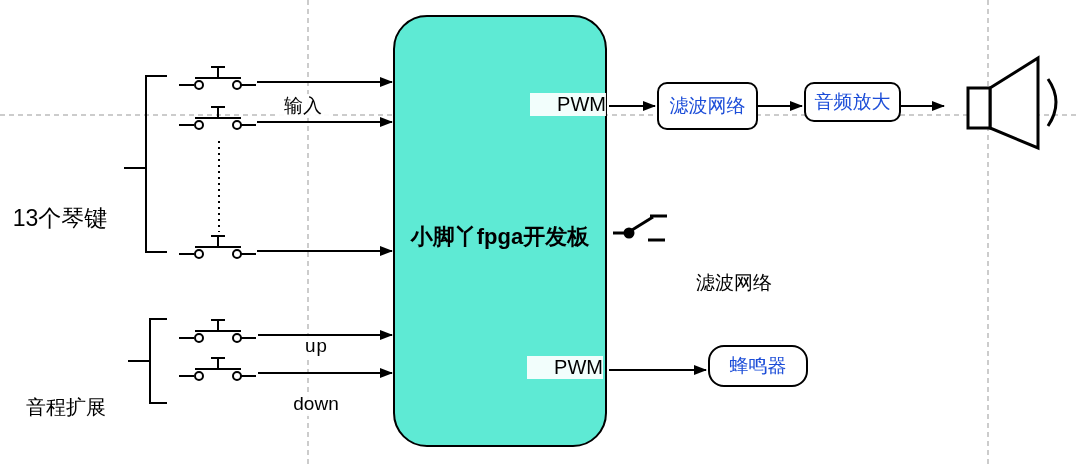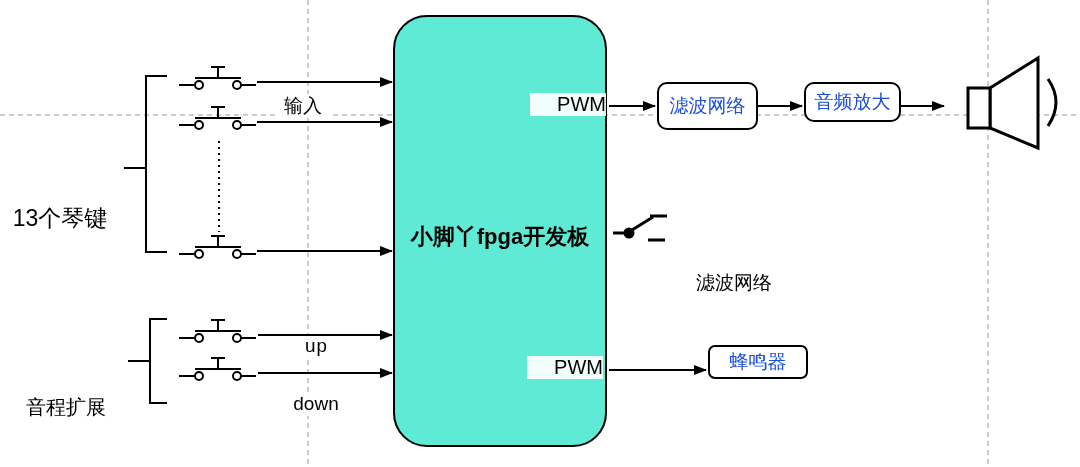--- a/index.html
+++ b/index.html
@@ -152,19 +152,19 @@
   <div class="lbl" style="left:276px; top:46px; width:54px;">输入</div>
   <div class="lbl" style="left:292px; top:288px; width:48px;font-family:Liberation Mono, monospace;">up</div>
   <div class="lbl" style="left:283px; top:344px; width:66px;">down</div>
 
   <div class="box box-sm" style="left:657px; top:82px; width:101px; height:48px;">
     <span>滤波网络</span>
   </div>
   <div class="box box-sm" style="left:804px; top:82px; width:97px; height:40px;">
     <span>音频放大</span>
   </div>
-  <div class="box" style="left:708px; top:345px; width:100px; height:34px; border-radius:7px;">
+  <div class="box" style="left:708px; top:345px; width:100px; height:42px; border-radius:16px;">
     <span>蜂鸣器</span>
   </div>
 
   <div class="lbl" style="left:684px; top:223px; width:100px;">滤波网络</div>
 
 </div>
 
 </body></html>

